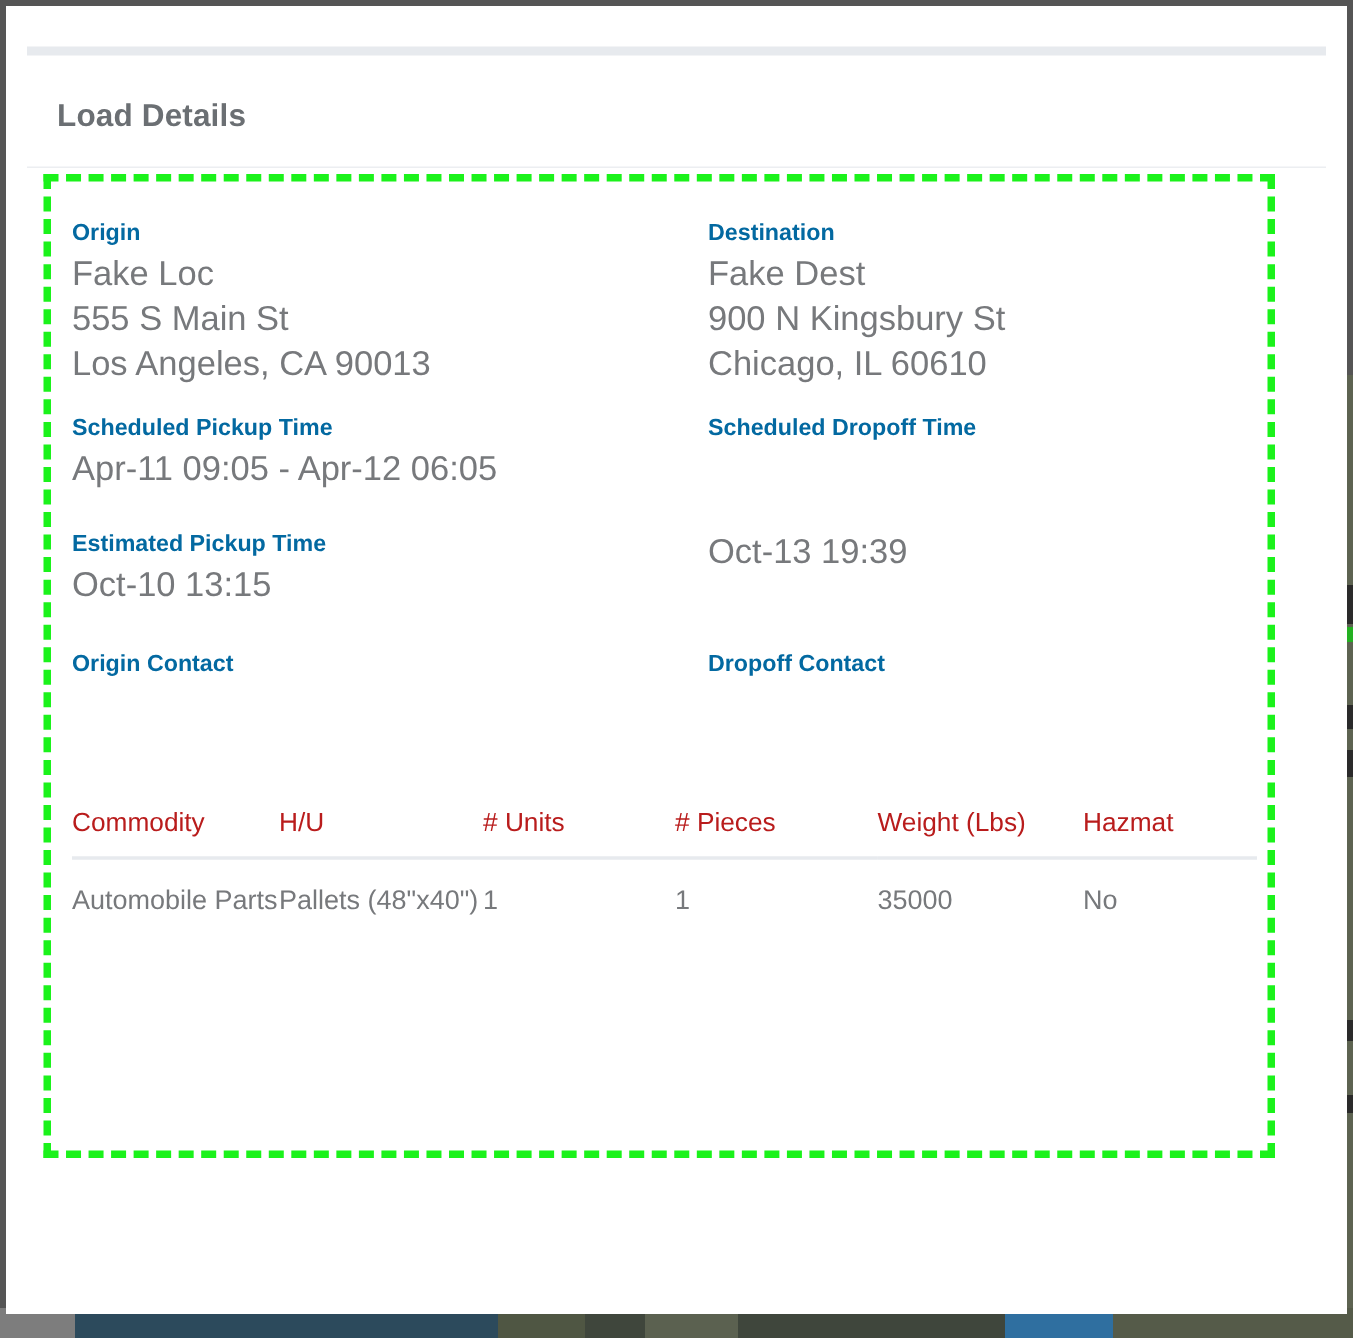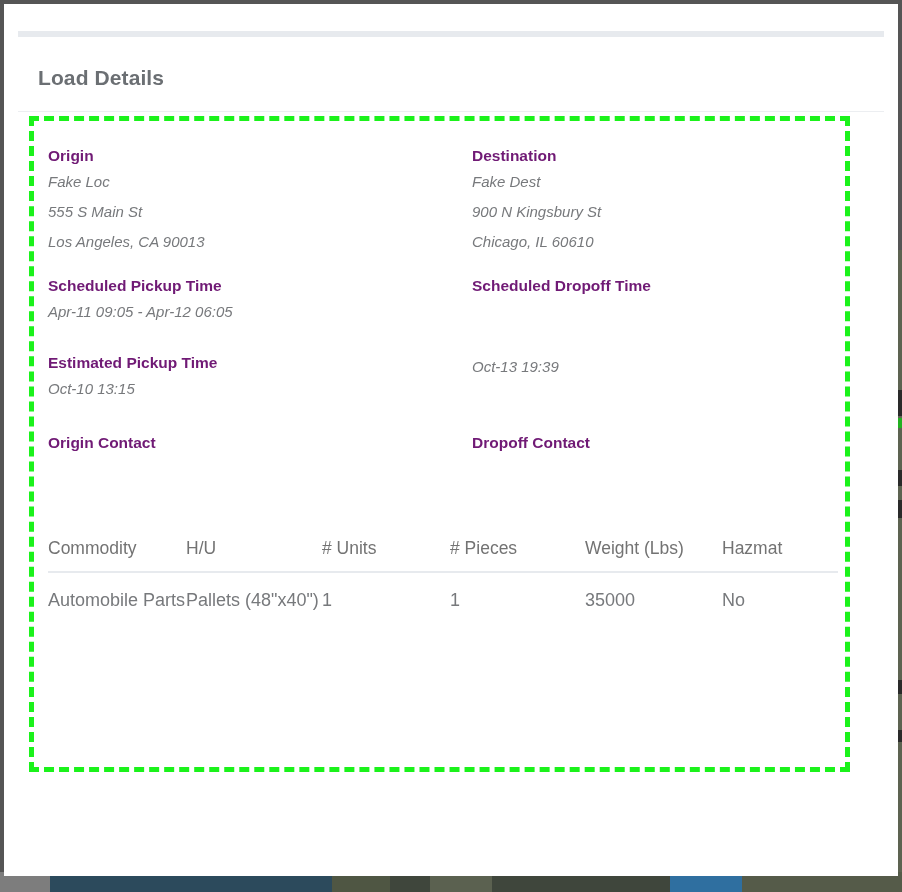--- a/index.html
+++ b/index.html
@@ -126,53 +126,52 @@
     display: grid;
     grid-template-columns: 424px 1fr;
     padding: 0 44px;
   }
 
   .field-block { padding-top: 0; }
 
   .field-label {
     font-size: 15.5px;
     font-weight: 700;
-    color: #701a75;
+    color: #0369a1;
     line-height: 22px;
   }
 
   .field-value {
-    font-size: 15px;
+    font-size: 23px;
     font-weight: 400;
     color: #77797c;
     line-height: 30px;
     white-space: pre-line;
     min-height: 30px;
-    font-style: italic;
   }
 
   .field-value.empty { min-height: 30px; }
 
   .row-addr   { margin-top: 29px; }
   .row-sched  { margin-top: 18px; }
   .row-est    { margin-top: 25px; }
   .row-contact{ margin-top: 28px; }
 
   
   #commodity-table {
     margin: 0 44px;
     width: 790px;
     border-collapse: collapse;
     margin-top: 50px;
   }
   #commodity-table th {
     text-align: left;
     font-size: 17.5px;
     font-weight: 400;
-    color: #737373;
+    color: #b91c1c;
     padding: 4px 0 12px 0;
     border-bottom: 2px solid #e7eaee;
     vertical-align: bottom;
   }
   #commodity-table td {
     text-align: left;
     font-size: 18px;
     font-weight: 400;
     color: #77797c;
     padding: 14px 0 8px 0;

